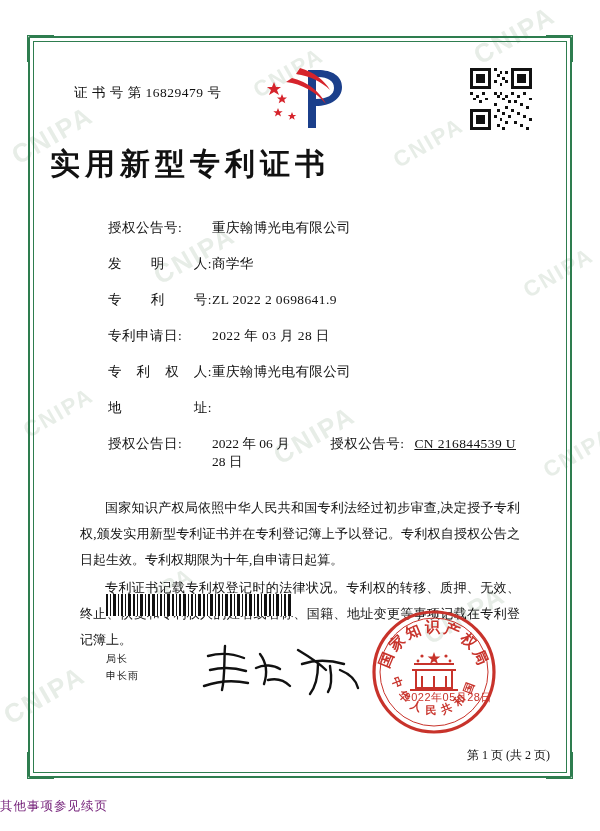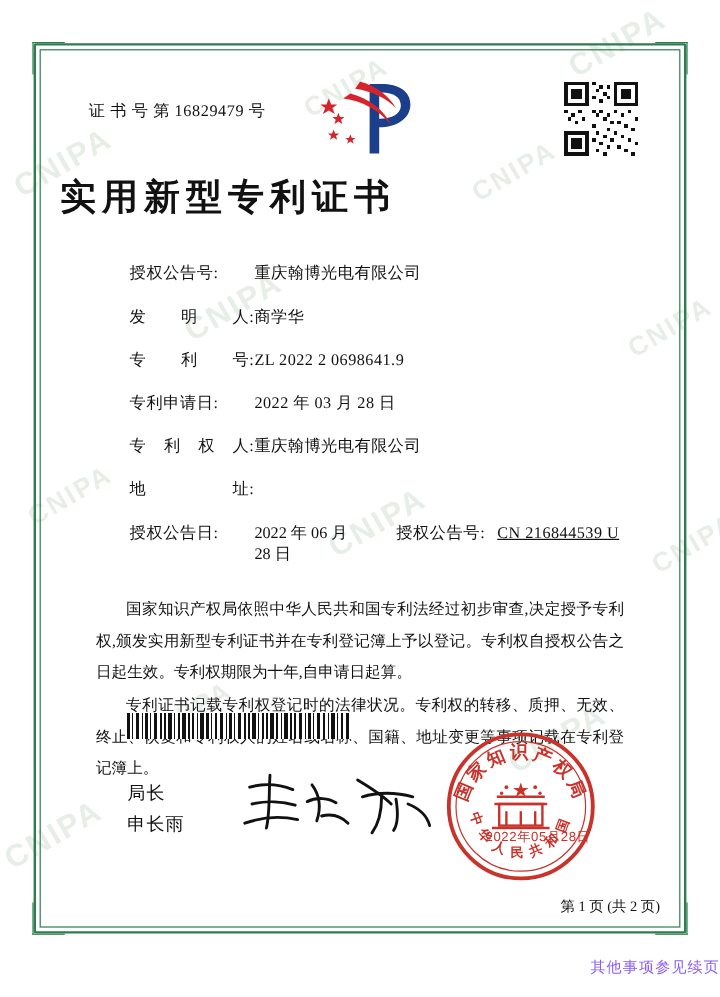--- a/index.html
+++ b/index.html
@@ -178,21 +178,21 @@
     position: absolute;
     left: 54px;
     top: 0;
     width: 190px;
     height: 22px;
   }
   .director {
     position: absolute;
     left: 56px;
     top: 56px;
-    font-size: 15px;
+    font-size: 10px;
     line-height: 1.7;
     letter-spacing: 1px;
     color: #111;
   }
   .signature {
     position: absolute;
     left: 148px;
     top: 46px;
     width: 170px;
     height: 60px;
@@ -223,23 +223,23 @@
     font-size: 12px;
     color: #111;
   }
 
   
   .footer-note {
     position: absolute;
     left: 0;
     right: 0;
     bottom: 16px;
-    text-align: right;
+    text-align: left;
     font-size: 12.5px;
-    color: #8b5cf6;
+    color: #701a75;
     letter-spacing: 1px;
     z-index: 2;
   }
 </style>
 </head>
 <body>
 
 <div class="watermark-layer" id="watermarks">
     <div class="wm s1" style="left: 8px; top: 120px;">CNIPA</div>
     <div class="wm s2" style="left: 250px; top: 60px;">CNIPA</div>

